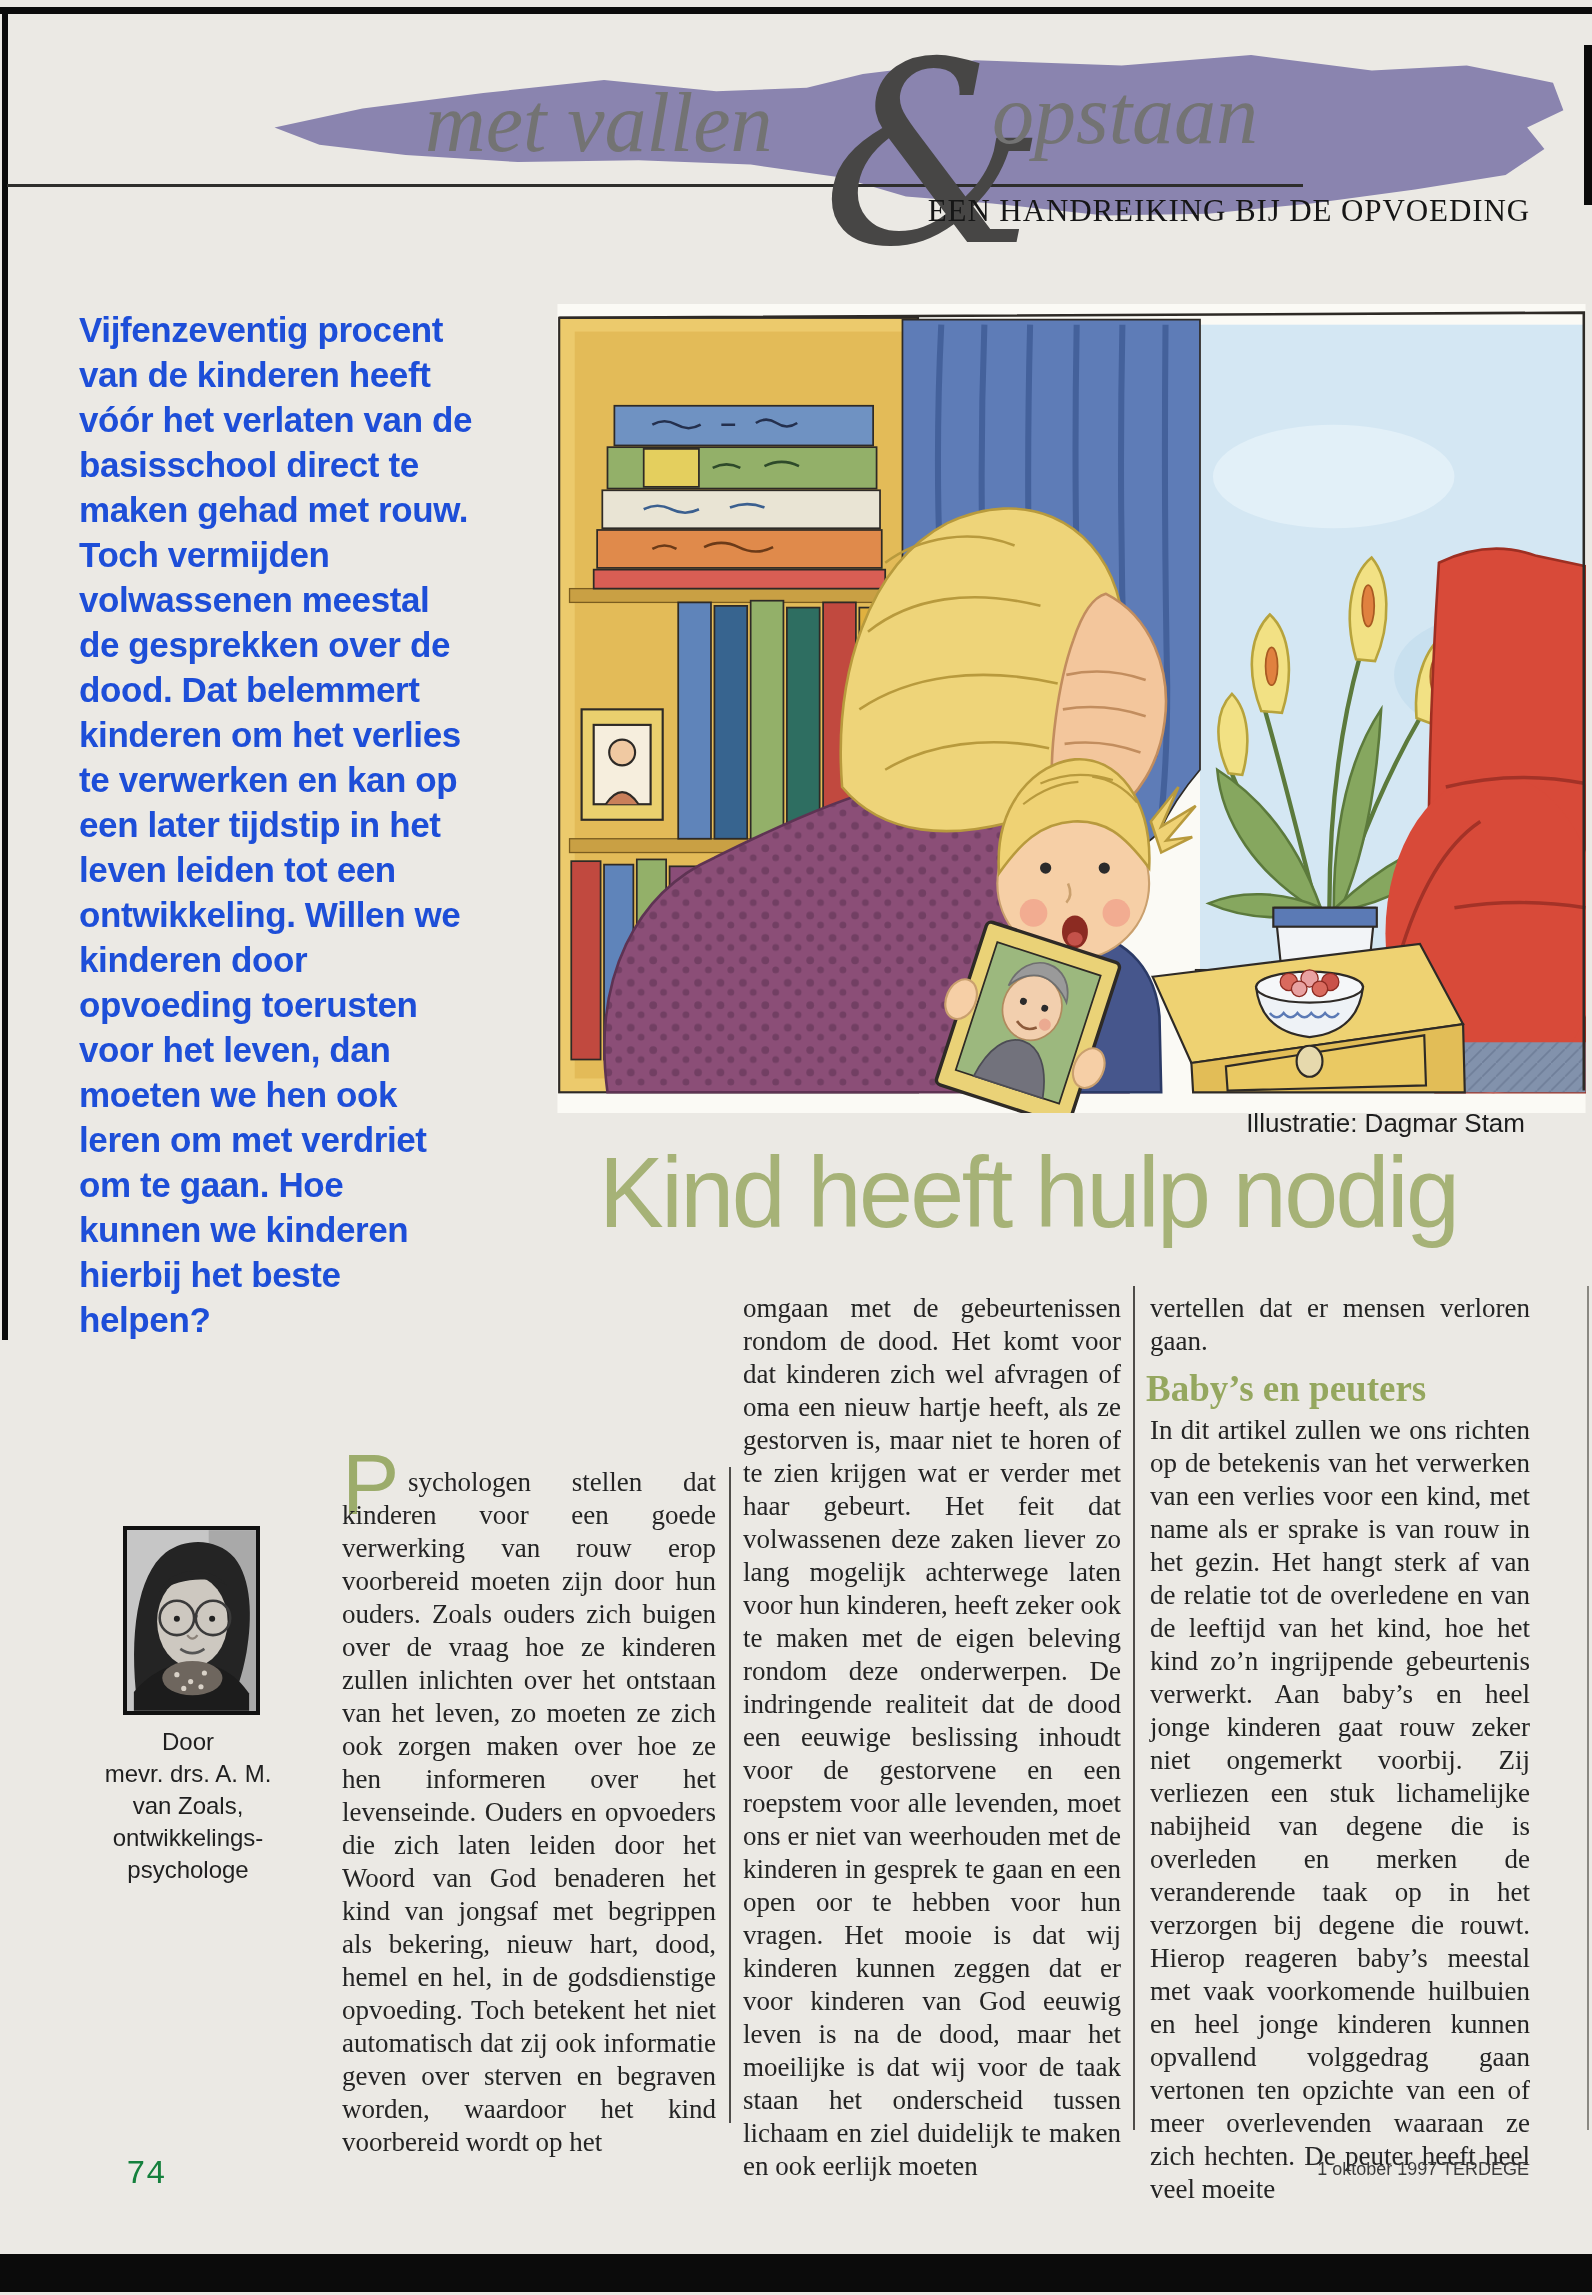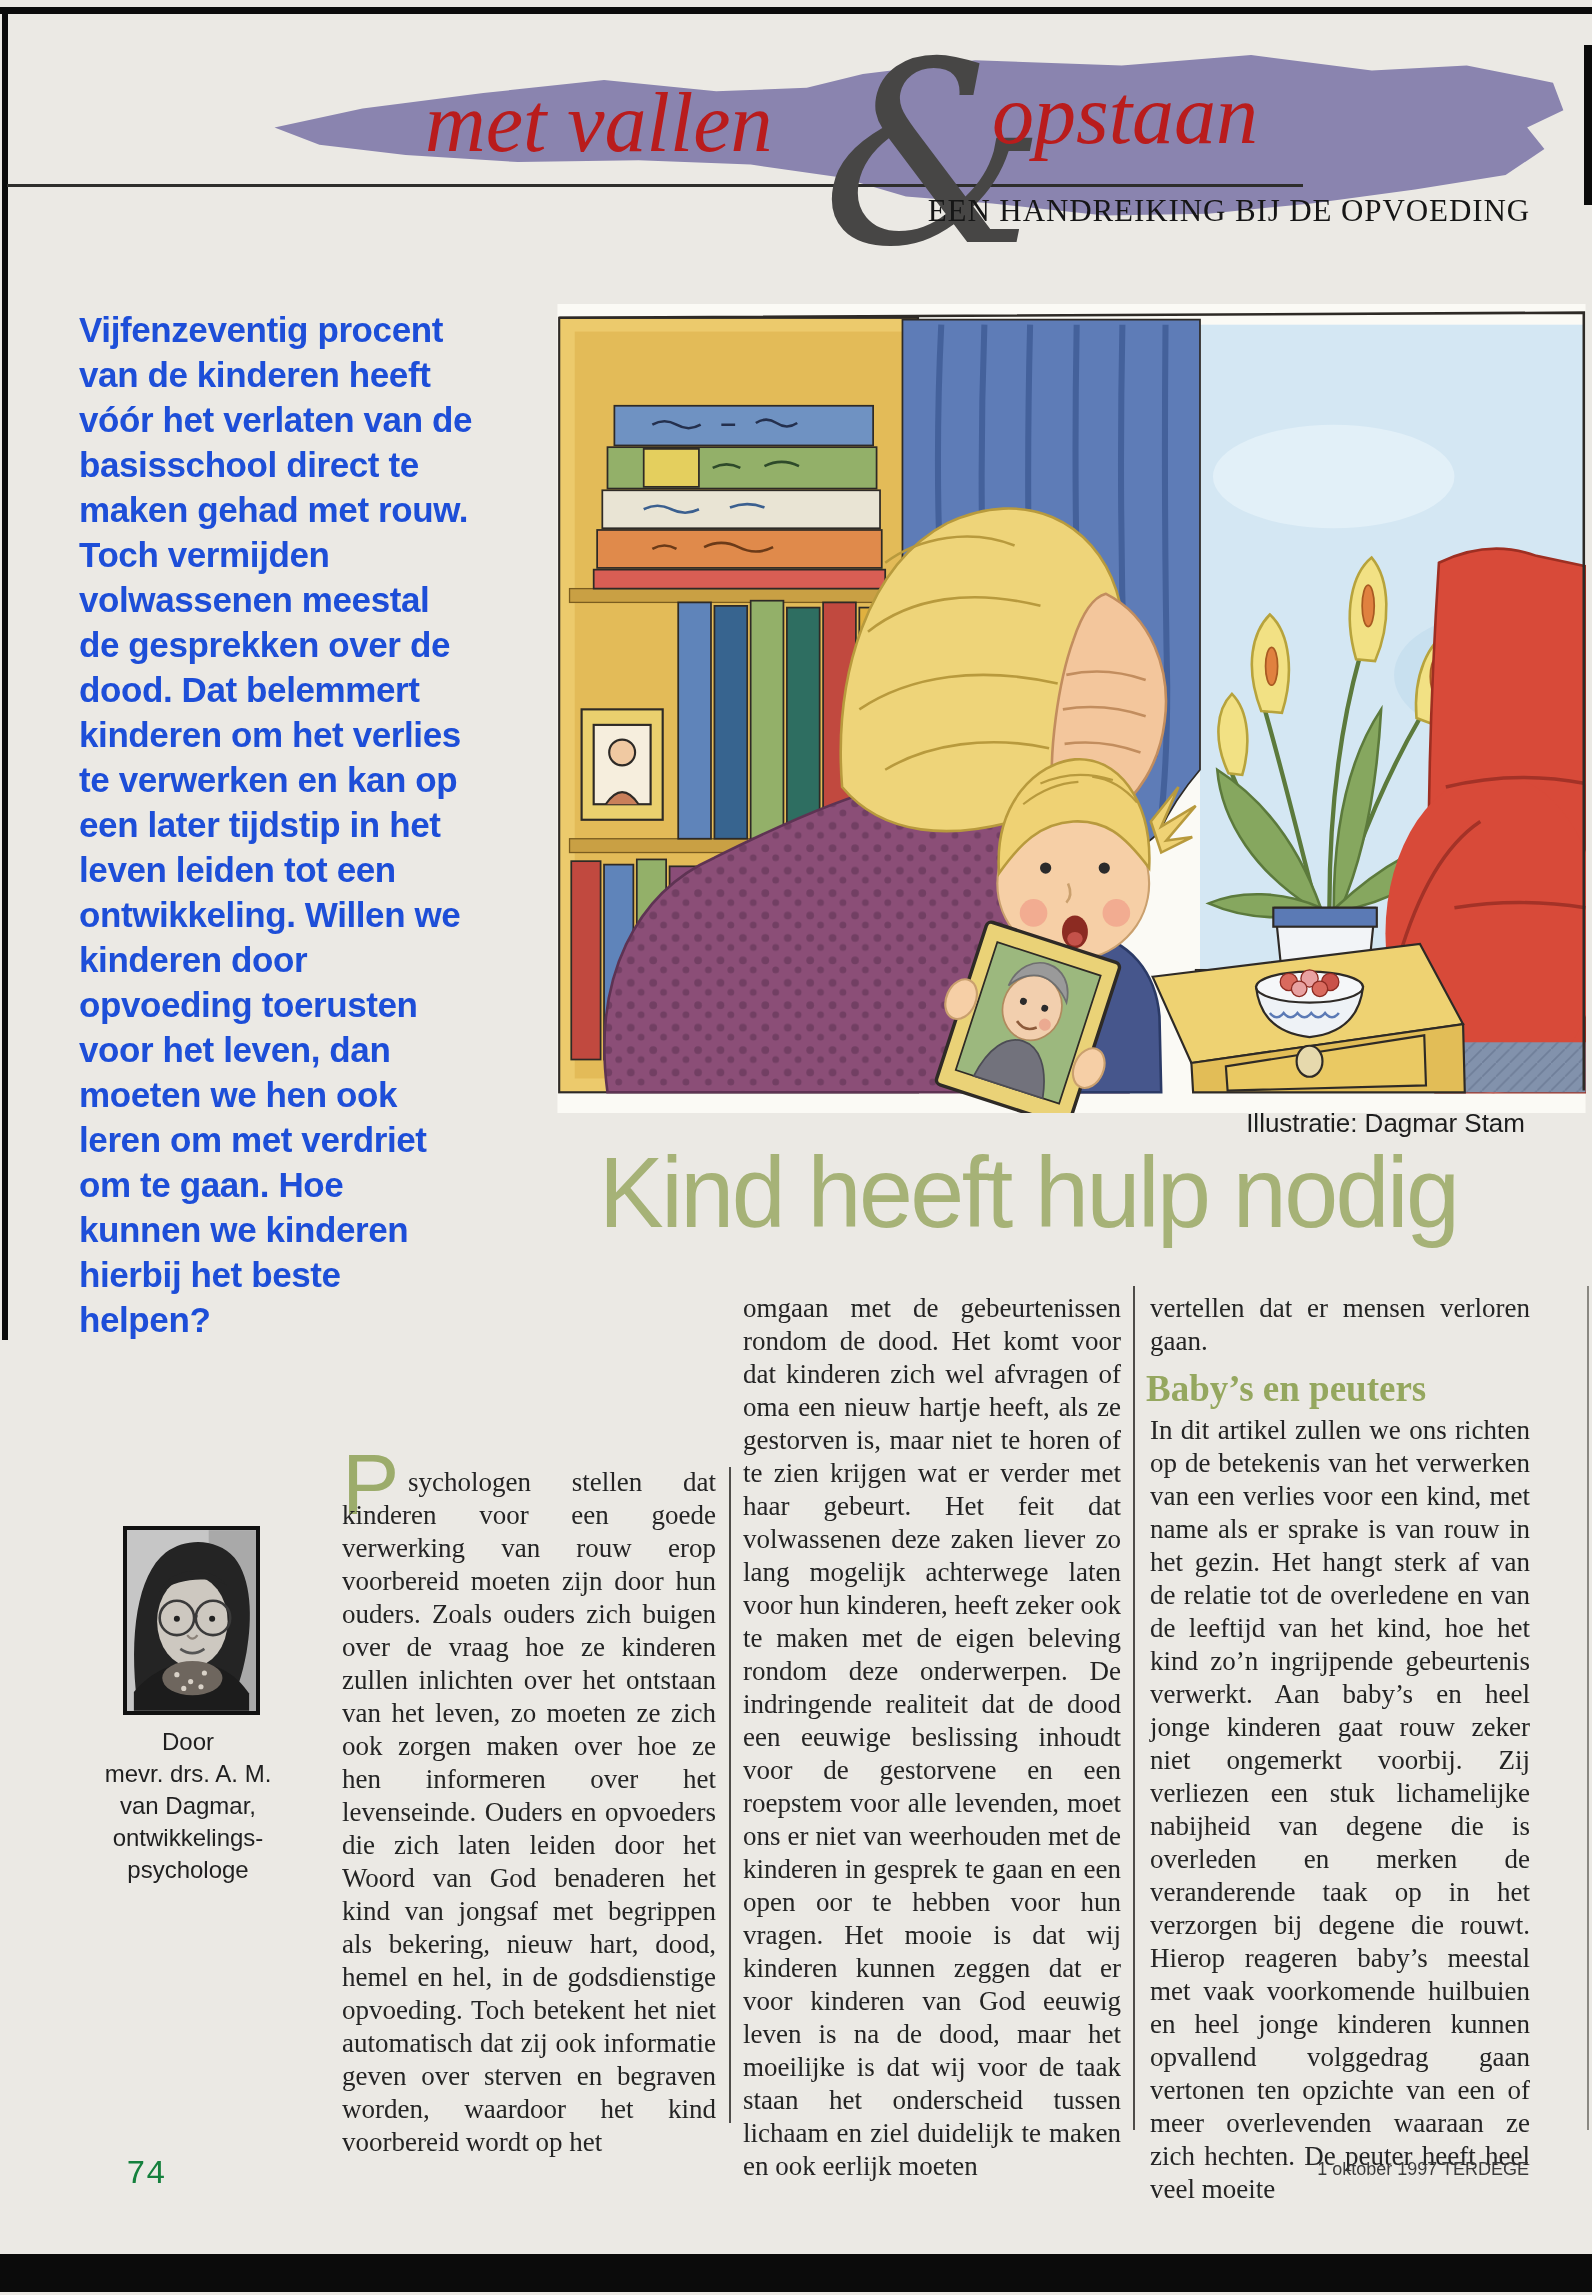--- a/index.html
+++ b/index.html
@@ -2,21 +2,21 @@
 <html lang="nl" style="font-size:14px"><head>
 <meta charset="utf-8">
 <style>
   html,body{margin:0;padding:0;background:#d8d6d0;}
   .page{position:relative;width:1592px;height:2295px;background:#ebe9e4;overflow:hidden;
         font-family:"Liberation Sans",sans-serif;}
   .edge{position:absolute;background:#0b0b0b;}
   
   .banner-svg{position:absolute;left:259px;top:43px;width:1313px;height:188px;}
   .banner-word{position:absolute;font-family:"Liberation Serif",serif;font-style:italic;
-               font-weight:500;font-size:84px;color:#b91c1c;white-space:nowrap;}
+               font-weight:500;font-size:84px;color:#737373;white-space:nowrap;}
   .banner-amp{position:absolute;left:822px;top:29px;font-family:"DejaVu Serif",serif;
               font-style:italic;font-size:252px;line-height:1;color:#474645;}
   .banner-rule{position:absolute;left:7px;top:184px;width:1296px;height:2.6px;background:#2e2e2c;}
   .banner-sub{position:absolute;right:62px;top:193px;font-family:"Liberation Serif",serif;
               font-size:31px;letter-spacing:0.9px;color:#161616;white-space:nowrap;}
   
   .intro{position:absolute;left:79px;top:307px;width:456px;
          font-weight:bold;font-size:35px;line-height:45px;color:#1d4ed8;letter-spacing:-0.4px;}
   
   .illu{position:absolute;left:557px;top:304px;width:1029px;height:809px;}
@@ -331,21 +331,21 @@
           <circle cx="74" cy="176" r="3"></circle>
           <circle cx="90" cy="166" r="3"></circle>
           <circle cx="66" cy="184" r="3"></circle>
           <circle cx="86" cy="182" r="3"></circle>
         </g>
     </svg>
   </div>
   <div class="author-caption">
       <div class="caption-line">Door</div>
       <div class="caption-line">mevr. drs. A. M.</div>
-      <div class="caption-line">van Dagmar,</div>
+      <div class="caption-line">van Zoals,</div>
       <div class="caption-line">ontwikkelings-</div>
       <div class="caption-line">psychologe</div>
     </div>
 
   <div class="pageno">74</div>
   <div class="issue">1 oktober 1997 TERDEGE</div>
 
 </div>
 
 

